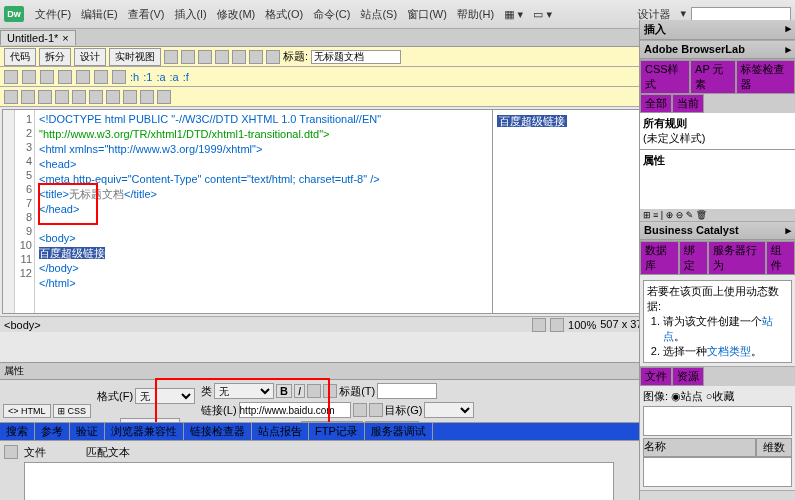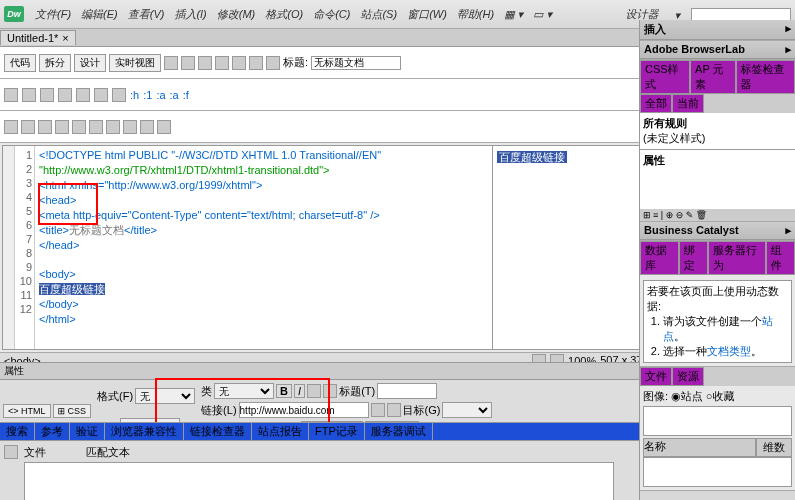--- a/index.html
+++ b/index.html
@@ -1,24 +1,24 @@
 <!DOCTYPE html>
 <html><head>
 <meta charset="utf-8">
 <style>
 * { box-sizing: border-box; margin: 0; padding: 0; font-family: "Microsoft YaHei", Tahoma, sans-serif; font-size: 11px; }
 body { background: #e8e8e8; width: 795px; height: 500px; overflow: hidden; position: relative; }
-.menubar { background: linear-gradient(#e8e8e8,#d8d8d8); height: 29px; border-bottom: 1px solid #aaa; display: flex; align-items: center; padding: 10px 4px; font-style: italic; }
+.menubar { background: linear-gradient(#e8e8e8,#d8d8d8); height: 29px; border-bottom: 1px solid #aaa; display: flex; align-items: center; padding: 10px 4px; }
 .menubar .logo { width: 20px; height: 16px; background: #3a6; border-radius: 2px; margin-right: 6px; display:flex;align-items:center;justify-content:center;color:#fff;font-weight:bold;font-size:9px;}
 .menubar span { padding: 0 5px; color: #333; }
-.menubar .right { margin-left: auto; display: flex; align-items: flex-end; gap: 6px; }
+.menubar .right { margin-left: auto; display: flex; align-items: flex-start; gap: 0; }
 .menubar .search { width: 100px; height: 14px; border: 1px solid #999; background: #fff; }
 .doc-tabs { background: #ccc; height: 18px; display: flex; align-items: center; border-bottom: 1px solid #999; }
 .doc-tab { background: #ddd; border: 1px solid #999; border-bottom: none; padding: 1px 6px; font-size: 10px; display: flex; gap: 4px; }
-.toolbar-row { background: #ffffff; height: 32px; border-bottom: 1px solid #aaa; display: flex; align-items: center; padding: 0 4px; gap: 3px; }
+.toolbar-row { background: #fef9c3; height: 20px; border-bottom: 1px solid #aaa; display: flex; align-items: center; padding: 0 4px; gap: 3px; }
 .view-btn { border: 1px solid #999; background: #eee; padding: 1px 5px; font-size: 10px; }
 .ico { width: 14px; height: 14px; background: #ccc; border: 1px solid #999; display: inline-block; }
 .title-input { border: 1px solid #999; background: #fff; width: 90px; height: 14px; padding: 0 2px; font-size: 10px; }
 .main { display: flex; height: 280px; }
 .left-main { flex: 1; display: flex; flex-direction: column; }
 .code-preview { flex: 1; display: flex; border: 1px solid #999; background: #fff; margin: 2px; }
 .gutter { width: 12px; background: #eee; border-right: 1px solid #ccc; }
 .linenums { width: 20px; background: #fff; border-right: 1px solid #ccc; text-align: right; padding: 2px 2px 0 0; font-size: 10px; color: #666; line-height: 14px; }
 .code { flex: 1; padding: 2px 4px; font-family: Consolas, monospace; font-size: 10px; color: #777; line-height: 14px; white-space: pre; overflow: hidden; position: relative; }
 .code .kw { color: #0066cc; }
@@ -197,21 +197,21 @@
           <select style="width:60px"><option>无</option></select>
         <b style="border:1px solid #999;padding:0 3px">B</b>
         <i style="border:1px solid #999;padding:0 3px">I</i>
         <span class="ico"></span>
         <span class="ico"></span>
         <span>标题(T)</span>
           <input style="width: 60px;">
       </div>
       <div class="prop-field">
           <span>链接(L)</span>
-          <input style="width: 130px;" value="http://www.baidu.com">
+          <input style="width: 112px;" value="http://www.baidu.com">
           <span class="ico"></span>
           <span class="ico"></span>
         <span>目标(G)</span>
           <select style="width:50px"></select>
       </div>
       <div class="prop-field" style="margin-left:100px;">
         <span class="btn-mid">页面属性...</span>
         <span class="btn-mid" style="color:#aaa">列表项目</span>
       </div>
     </div>

